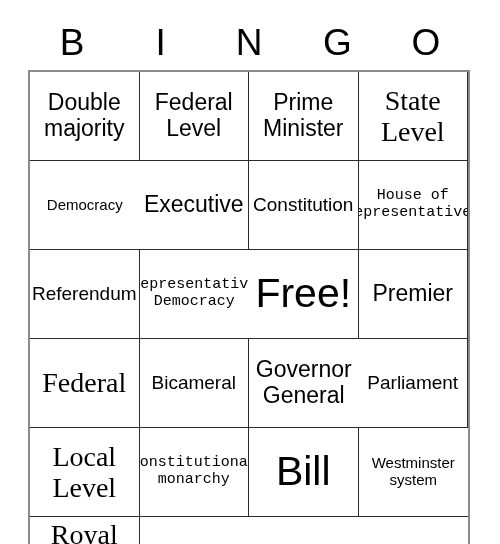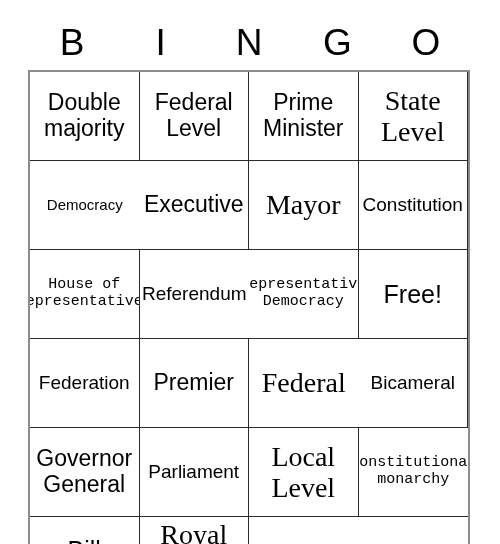--- a/index.html
+++ b/index.html
@@ -65,21 +65,21 @@
   .bingo-cell:nth-child(n+21) {
     border-bottom: none;
   }
   .cell-text {
     display: block;
     line-height: 1.12;
     white-space: pre-line;
   }
 
   
-  .sz-xxl .cell-text { font-size: 25px; }
+  .sz-xxl .cell-text { font-size: 41px; }
   .sz-xl  .cell-text { font-size: 28px; font-family: Liberation Serif, serif; }
   .sz-lg  .cell-text { font-size: 23px; }
   .sz-md  .cell-text { font-size: 19px; }
   .sz-sm  .cell-text { font-size: 15px; }
   .sz-xs  .cell-text { font-size: 15px; font-family: Liberation Mono, monospace; }
 </style>
 </head>
 <body>
 
 <div id="bingo-card">
@@ -108,42 +108,36 @@
       <div class="bingo-cell sz-xl">
         <span class="cell-text">State
 Level</span>
       </div>
       <div class="bingo-cell sz-sm">
         <span class="cell-text">Democracy</span>
       </div>
       <div class="bingo-cell sz-lg">
         <span class="cell-text">Executive</span>
       </div>
-      <div class="bingo-cell sz-xl">
-        <span class="cell-text">Mayor</span>
-      </div>
       <div class="bingo-cell sz-md">
         <span class="cell-text">Constitution</span>
       </div>
       <div class="bingo-cell sz-xs">
         <span class="cell-text">House of
 representatives</span>
       </div>
       <div class="bingo-cell sz-md">
         <span class="cell-text">Referendum</span>
       </div>
       <div class="bingo-cell sz-xs">
         <span class="cell-text">Representative
 Democracy</span>
       </div>
       <div class="bingo-cell sz-xxl">
         <span class="cell-text">Free!</span>
-      </div>
-      <div class="bingo-cell sz-md">
-        <span class="cell-text">Federation</span>
       </div>
       <div class="bingo-cell sz-lg">
         <span class="cell-text">Premier</span>
       </div>
       <div class="bingo-cell sz-xl">
         <span class="cell-text">Federal</span>
       </div>
       <div class="bingo-cell sz-md">
         <span class="cell-text">Bicameral</span>
       </div>
@@ -158,19 +152,23 @@
         <span class="cell-text">Local
 Level</span>
       </div>
       <div class="bingo-cell sz-xs">
         <span class="cell-text">Constitutional
 monarchy</span>
       </div>
       <div class="bingo-cell sz-xxl">
         <span class="cell-text">Bill</span>
       </div>
+      <div class="bingo-cell sz-sm">
+        <span class="cell-text">Westminster
+system</span>
+      </div>
       <div class="bingo-cell sz-xl">
         <span class="cell-text">Royal
 Assent</span>
       </div>
     </div>
 
 </div>
 
 </body></html>

